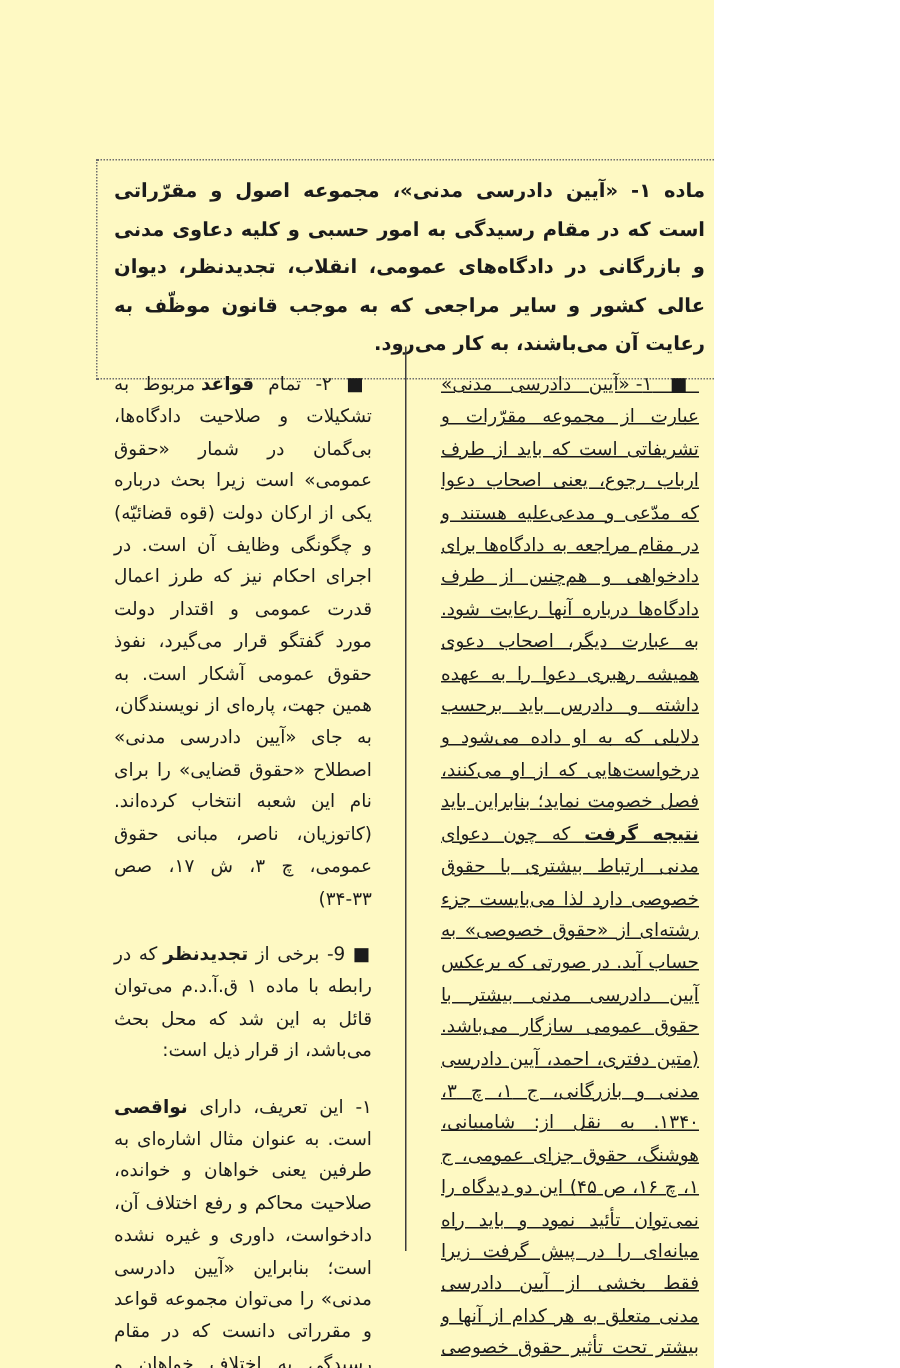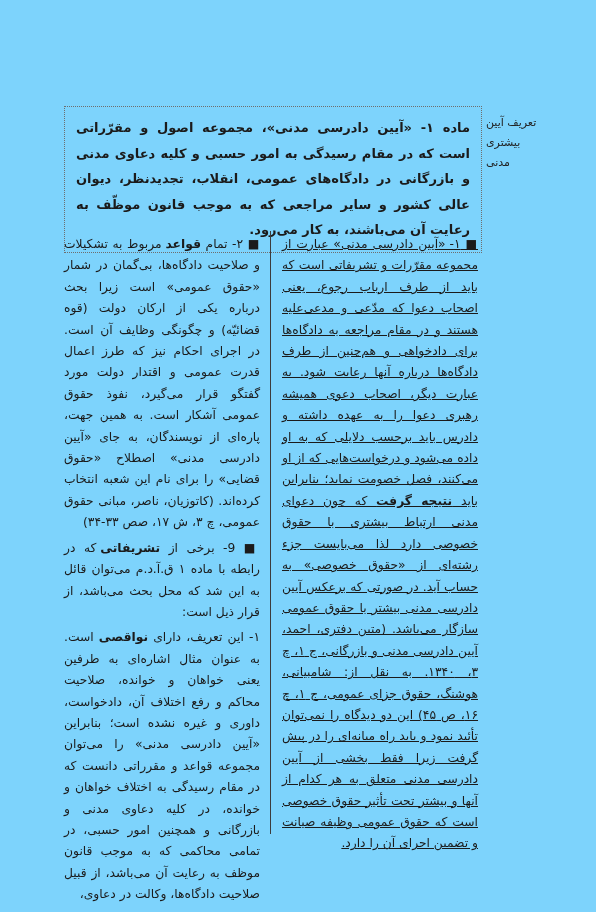--- a/index.html
+++ b/index.html
@@ -3,22 +3,22 @@
 <meta charset="utf-8">
 <style>
   html,body{margin:0;padding:0;}
   body{
     width:600px;height:912px;
     background:#ffffff;
     font-family:"DejaVu Sans",sans-serif;
     color:#1b1b1b;
   }
   #page{
-    position:relative;width:596px;height:912px;
-    background:#7dd3fc;direction:rtl;overflow:hidden;
+    position:relative;width:476px;height:912px;
+    background:#fef9c3;direction:rtl;overflow:hidden;
   }
   .article-box{
     position:absolute;left:64px;top:106px;width:418px;
     box-sizing:border-box;
     border:1px dotted #6e6e6e;
     padding:8px 11px 9px 11px;
     font-size:13px;font-weight:bold;
     line-height:25.5px;
     text-align:justify;direction:rtl;
   }
@@ -26,21 +26,21 @@
     position:absolute;left:486px;top:113px;width:66px;
     font-size:11px;line-height:20px;
     text-align:left;direction:rtl;color:#222;
     white-space:nowrap;
   }
   .col{
     position:absolute;top:230px;
     font-size:12.3px;line-height:21.4px;
     text-align:justify;direction:rtl;
   }
-  .col p{margin:4px;padding:0;}
+  .col p{margin:16px;padding:0;}
   .col-left{left:60px;width:204px;}
   .col-right{left:278px;width:204px;text-decoration:underline;}
   .divider{
     position:absolute;left:270px;top:231px;
     width:1px;height:603px;background:#3c3c3c;
   }
   .bold-run{font-weight:bold;}
 </style>
 </head>
 <body>
@@ -58,17 +58,17 @@
   </div>
 
   <div class="divider"></div>
 
   <div class="col col-right">
     <p><span class="text-run">■ ۱- «آیین دادرسی مدنی» عبارت از مجموعه مقرّرات و تشریفاتی است که باید از طرف ارباب رجوع، یعنی اصحاب دعوا که مدّعی و مدعی‌علیه هستند و در مقام مراجعه به دادگاه‌ها برای دادخواهی و هم‌چنین از طرف دادگاه‌ها درباره آنها رعایت شود. به عبارت دیگر، اصحاب دعوی همیشه رهبری دعوا را به عهده داشته و دادرس باید برحسب دلایلی که به او داده می‌شود و درخواست‌هایی که از او می‌کنند، فصل خصومت نماید؛ بنابراین باید </span><span class="bold-run">نتیجه گرفت</span><span class="text-run"> که چون دعوای مدنی ارتباط بیشتری با حقوق خصوصی دارد لذا می‌بایست جزء رشته‌ای از «حقوق خصوصی» به حساب آید. در صورتی که برعکس آیین دادرسی مدنی بیشتر با حقوق عمومی سازگار می‌باشد. (متین دفتری، احمد، آیین دادرسی مدنی و بازرگانی، ج ۱، چ ۳، ۱۳۴۰. به نقل از: شامبیانی، هوشنگ، حقوق جزای عمومی، ج ۱، چ ۱۶، ص ۴۵) این دو دیدگاه را نمی‌توان تأئید نمود و باید راه میانه‌ای را در پیش گرفت زیرا فقط بخشی از آیین دادرسی مدنی متعلق به هر کدام از آنها و بیشتر تحت تأثیر حقوق خصوصی است که حقوق عمومی وظیفه صیانت و تضمین اجرای آن را دارد.</span></p>
   </div>
 
   <div class="col col-left">
     <p><span class="text-run">■ ۲- تمام </span><span class="bold-run">قواعد</span><span class="text-run"> مربوط به تشکیلات و صلاحیت دادگاه‌ها، بی‌گمان در شمار «حقوق عمومی» است زیرا بحث درباره یکی از ارکان دولت (قوه قضائیّه) و چگونگی وظایف آن است. در اجرای احکام نیز که طرز اعمال قدرت عمومی و اقتدار دولت مورد گفتگو قرار می‌گیرد، نفوذ حقوق عمومی آشکار است. به همین جهت، پاره‌ای از نویسندگان، به جای «آیین دادرسی مدنی» اصطلاح «حقوق قضایی» را برای نام این شعبه انتخاب کرده‌اند. (کاتوزیان، ناصر، مبانی حقوق عمومی، چ ۳، ش ۱۷، صص ۳۳-۳۴)</span></p>
-    <p><span class="text-run">■ 9- برخی از </span><span class="bold-run">تشریفاتی</span><span class="text-run"> که در رابطه با ماده ۱ ق.آ.د.م می‌توان قائل به این شد که محل بحث می‌باشد، از قرار ذیل است:</span></p>
+    <p><span class="text-run">■ 9- برخی از </span><span class="bold-run">تجدیدنظر</span><span class="text-run"> که در رابطه با ماده ۱ ق.آ.د.م می‌توان قائل به این شد که محل بحث می‌باشد، از قرار ذیل است:</span></p>
     <p><span class="text-run">۱- این تعریف، دارای </span><span class="bold-run">نواقصی</span><span class="text-run"> است. به عنوان مثال اشاره‌ای به طرفین یعنی خواهان و خوانده، صلاحیت محاکم و رفع اختلاف آن، دادخواست، داوری و غیره نشده است؛ بنابراین «آیین دادرسی مدنی» را می‌توان مجموعه قواعد و مقرراتی دانست که در مقام رسیدگی به اختلاف خواهان و خوانده، در کلیه دعاوی مدنی و بازرگانی و همچنین امور حسبی، در تمامی محاکمی که به موجب قانون موظف به رعایت آن می‌باشد، از قبیل صلاحیت دادگاه‌ها، وکالت در دعاوی،</span></p>
   </div>
 
 </div>
 
 </body></html>

